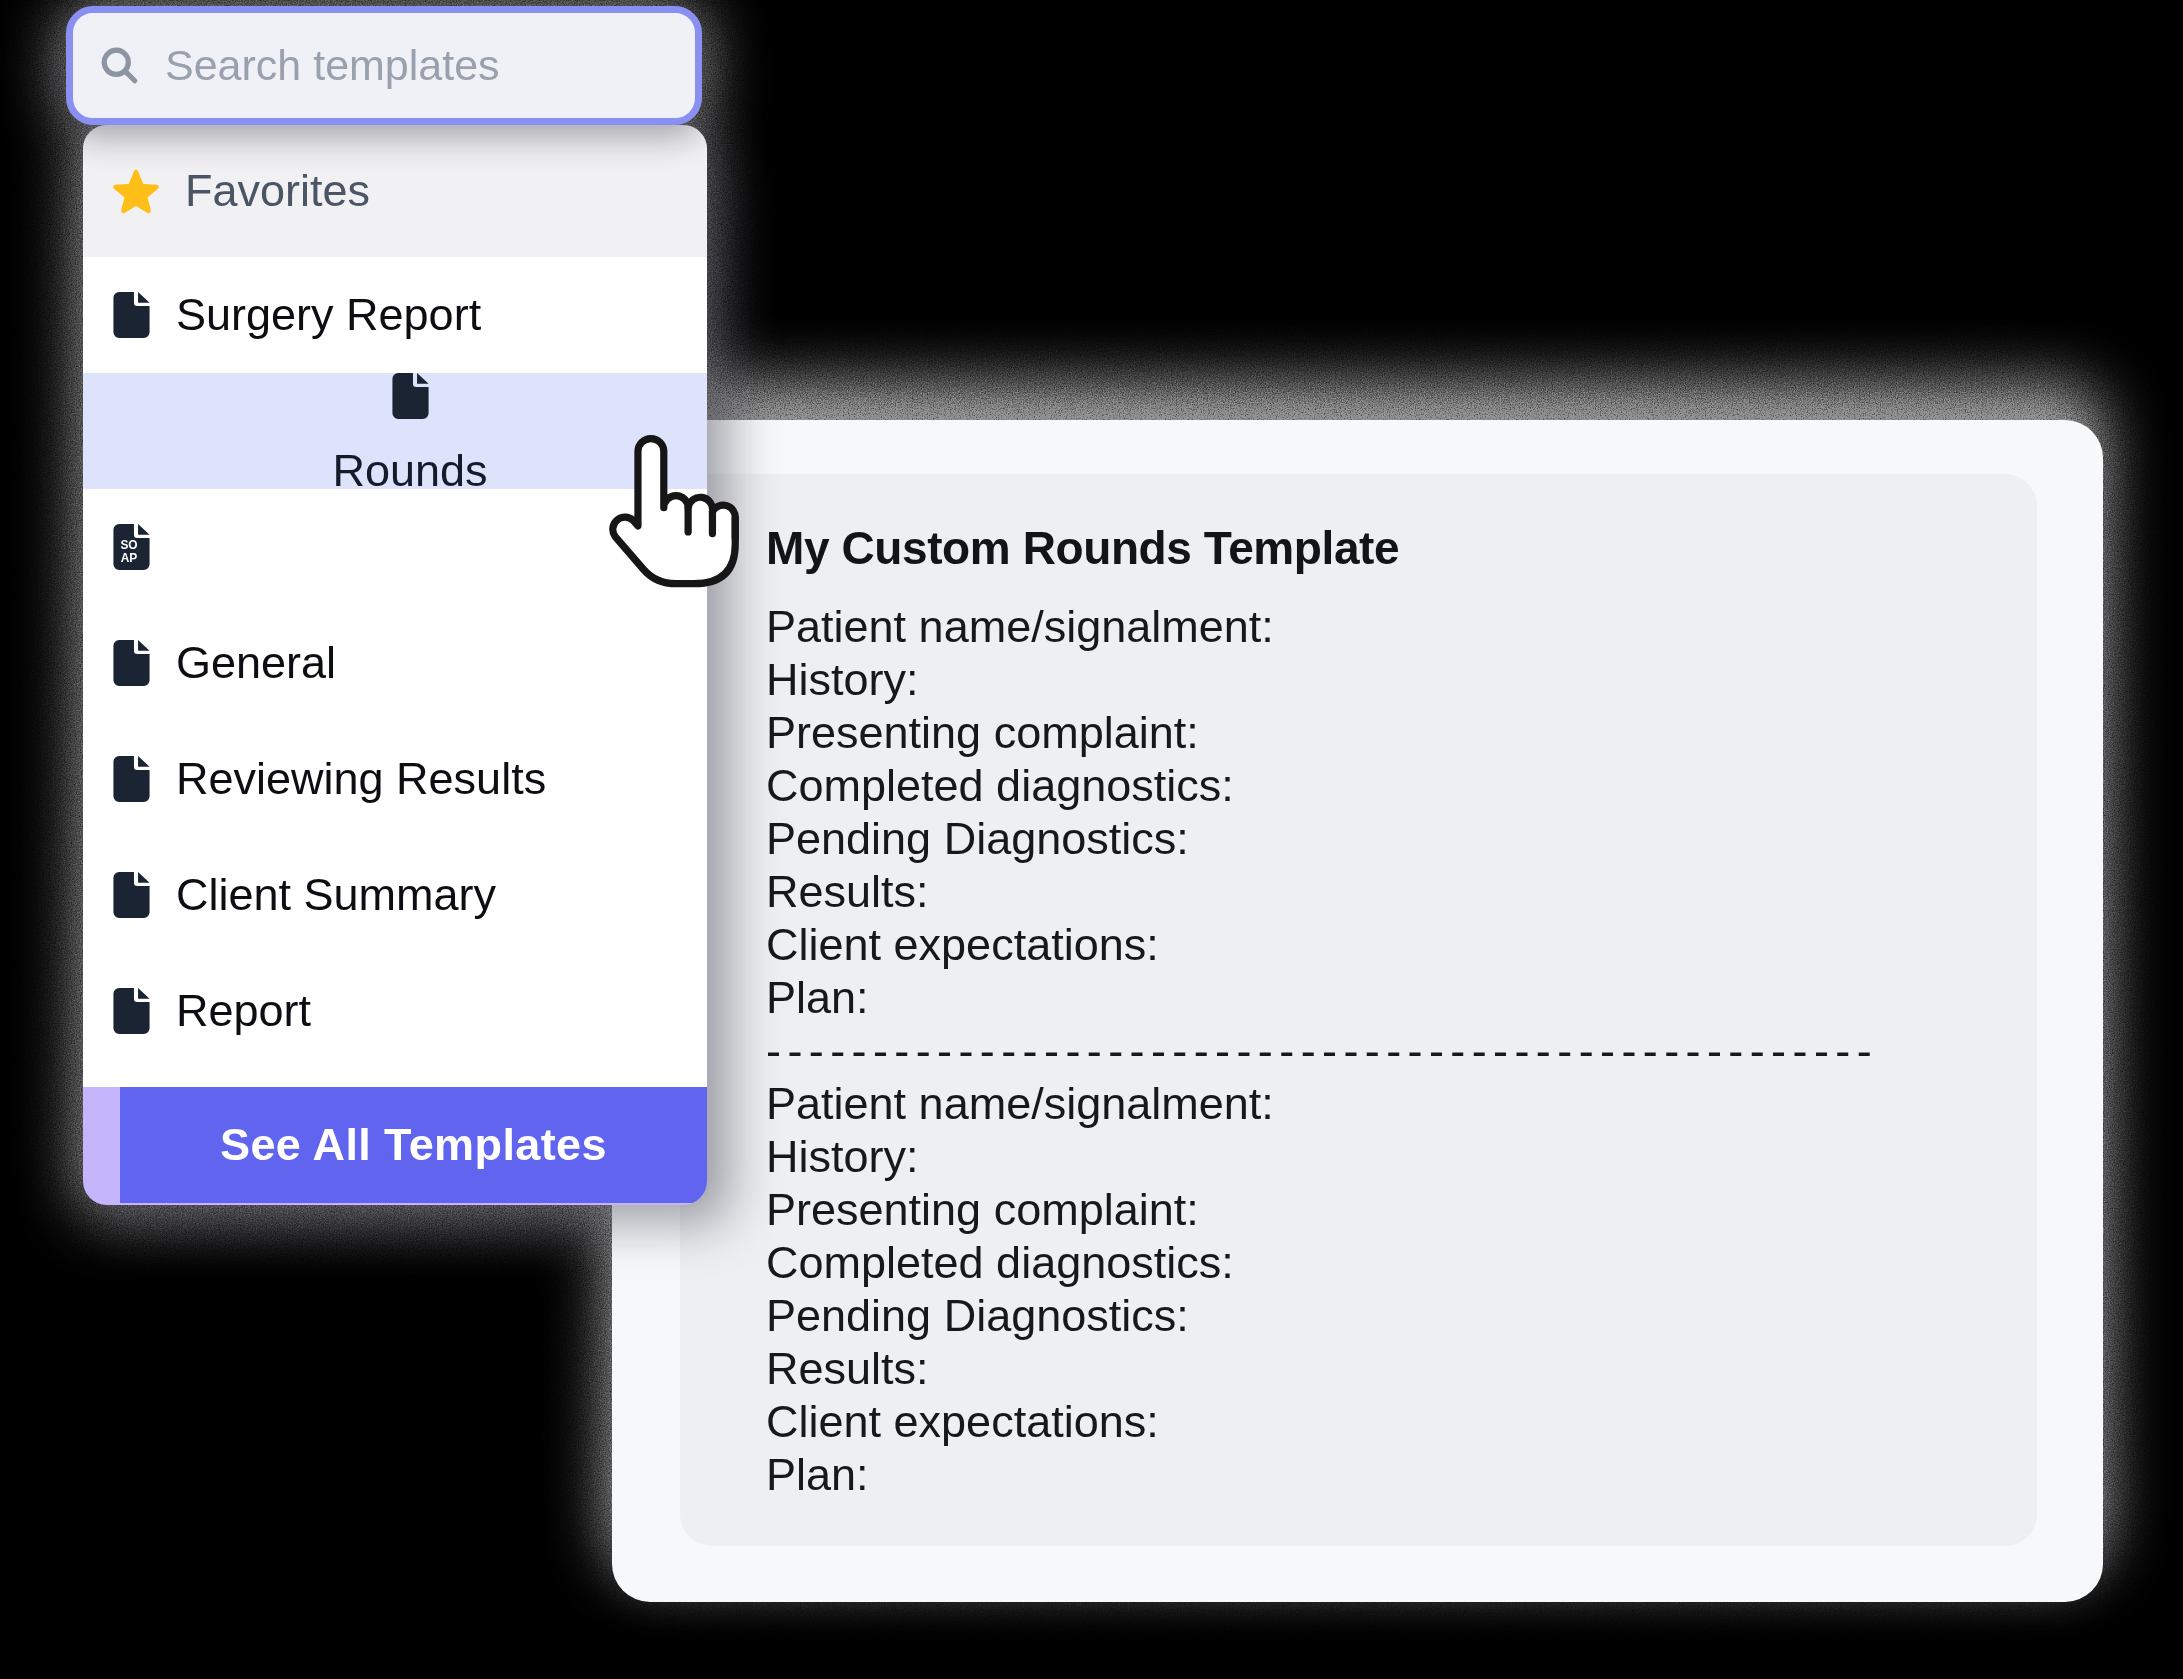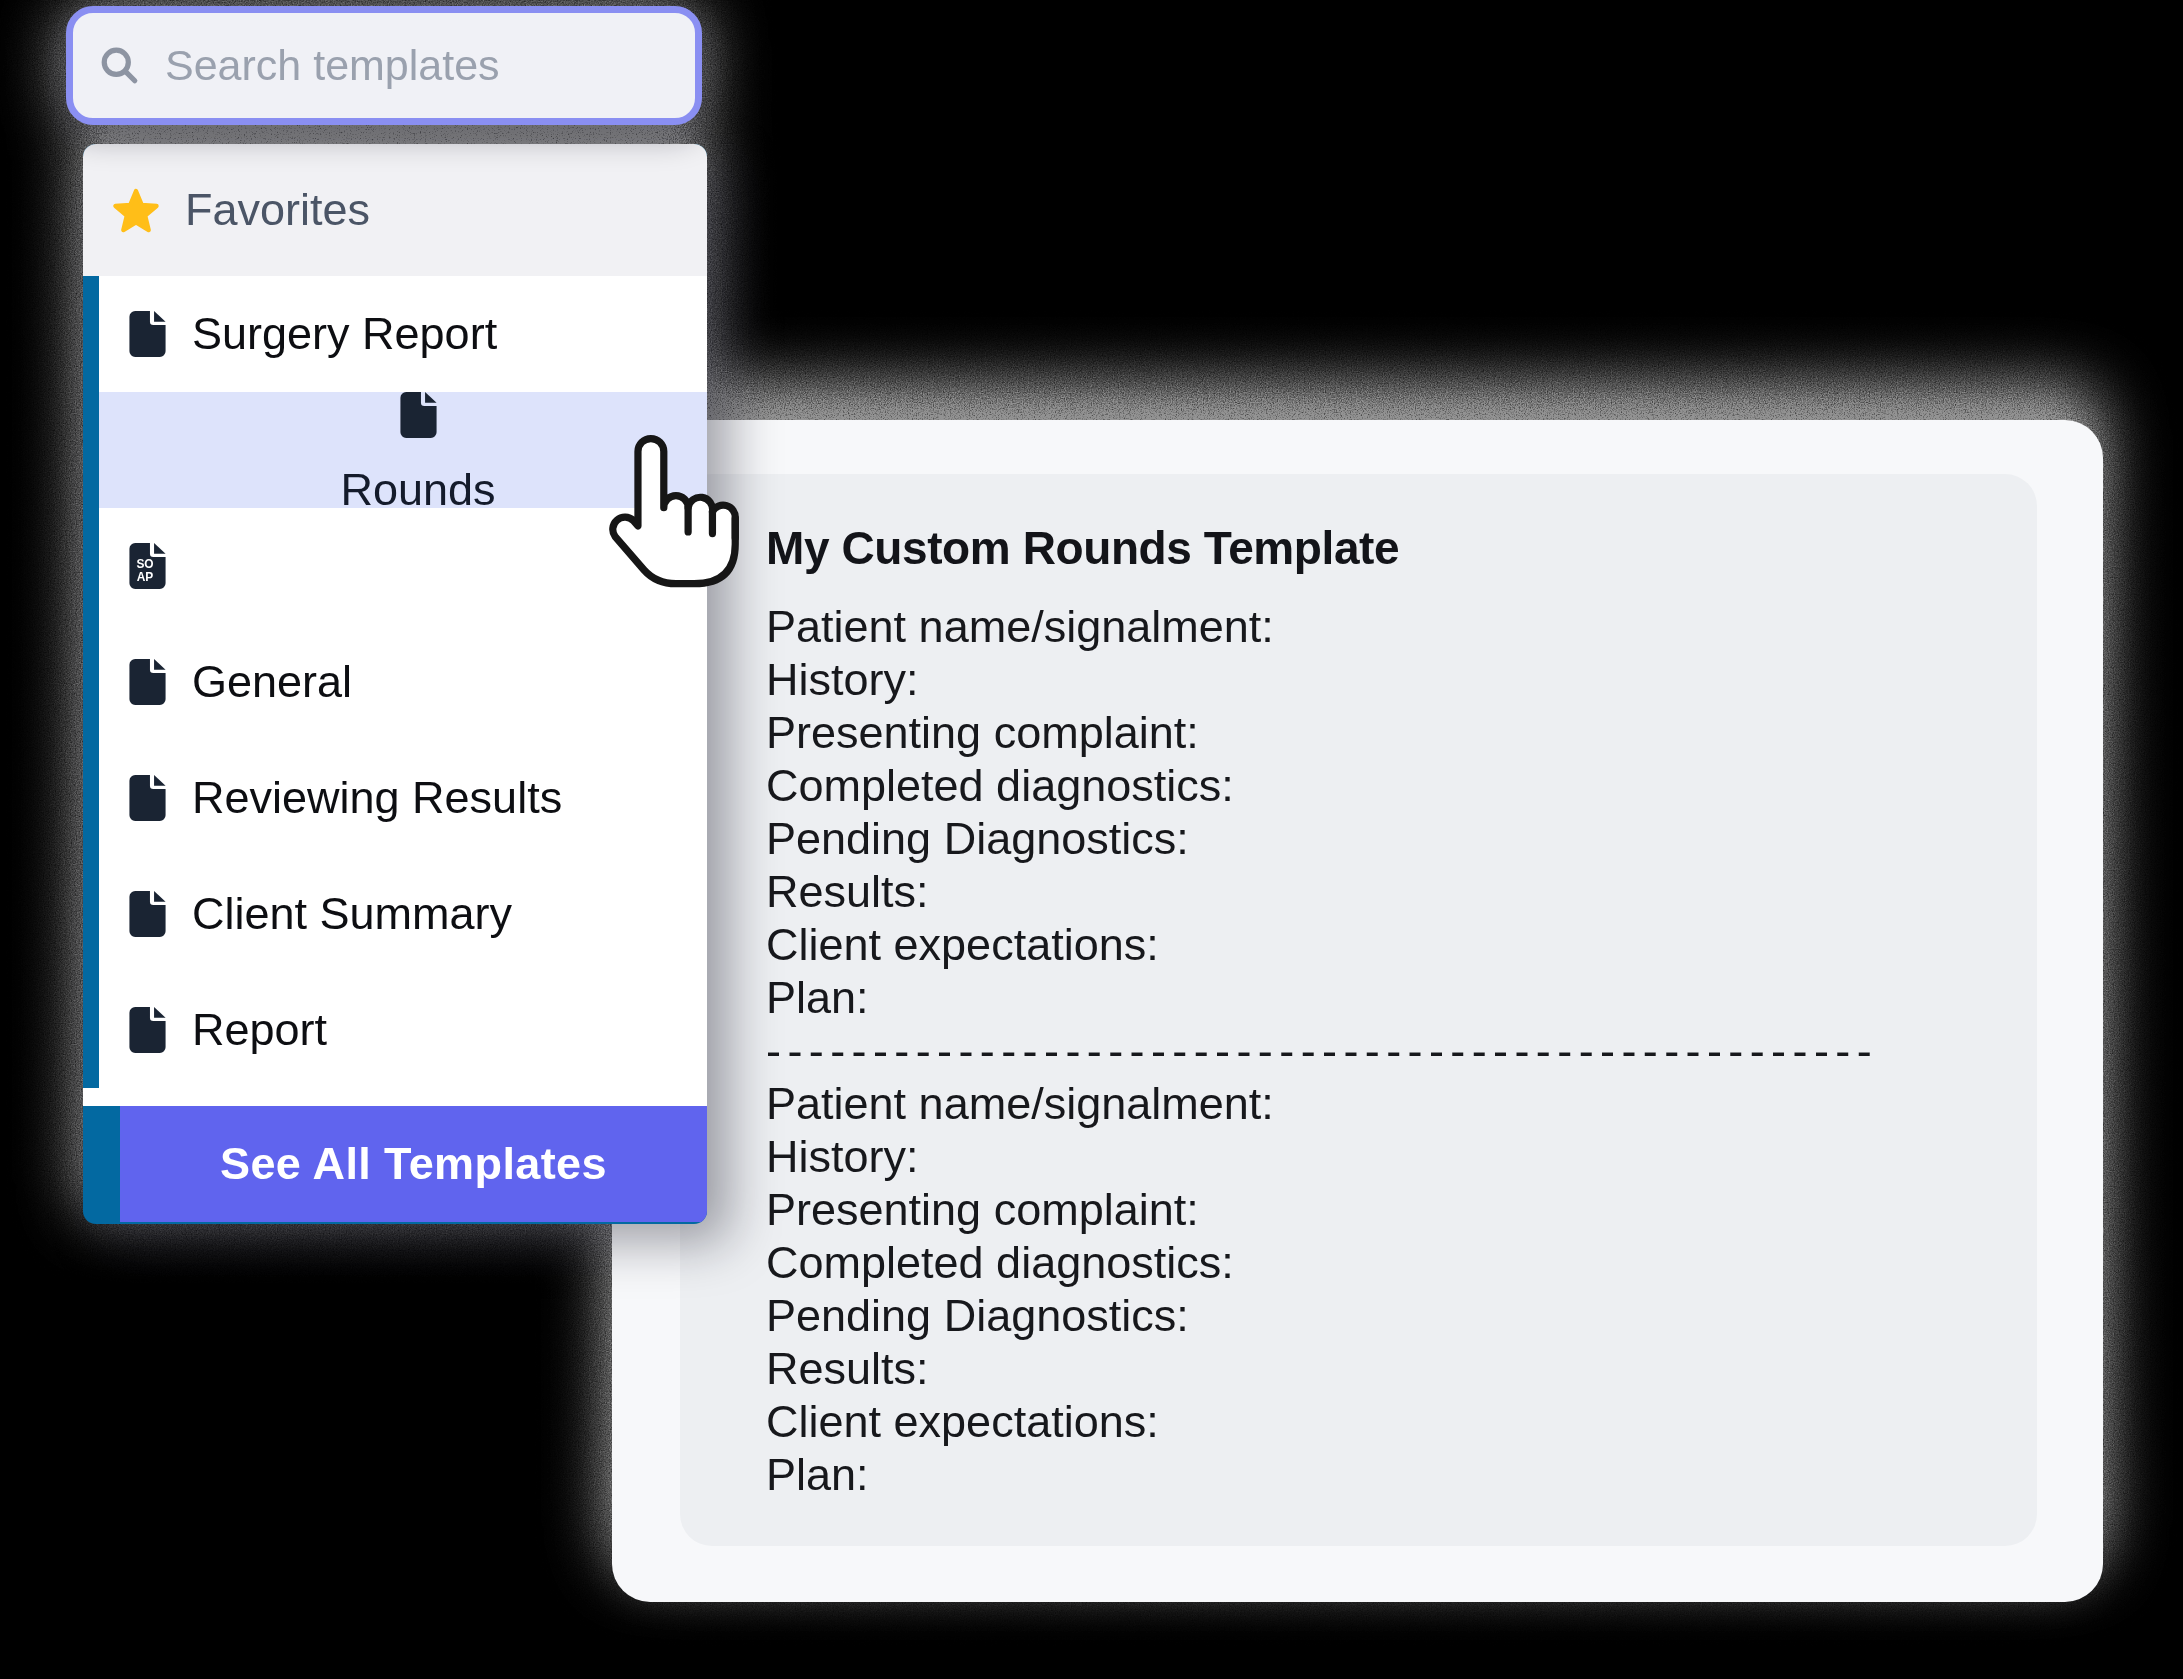--- a/index.html
+++ b/index.html
@@ -36,33 +36,33 @@
     margin:0;font-size:45px;line-height:53px;color:#17181c;
     white-space:nowrap;
   }
   .tpl-divider{
     margin:0;font-size:45px;line-height:53px;color:#17181c;
     letter-spacing:6.4px;white-space:nowrap;overflow:hidden;
   }
 
   
   .dropdown{
-    position:absolute;left:83px;top:144px;width:624px;height:1080px;
-    background:#0369a1;border-radius:13px;z-index:3;
+    position:absolute;left:83px;top:125px;width:624px;height:1080px;
+    background:#c4b5fd;border-radius:24px;z-index:3;
     overflow:hidden;
     box-shadow:21px 17.6px 51px rgba(12,12,28,0.38), 0 0 40px rgba(255,255,255,0.05);
   }
   .fav-header{
     height:132px;background:#f1f1f4;
     display:flex;align-items:center;gap:26px;padding-left:30px;
   }
   .fav-label{font-size:45px;color:#4b5566;}
   .menu-row{
     height:116px;display:flex;align-items:center;gap:26px;padding-left:30px;
-    background:#ffffff;cursor:pointer;margin-left:16px;
+    background:#ffffff;cursor:pointer;
   }
   .menu-row.active{background:#dde3fb;flex-direction:column;}
   .menu-row .label{font-size:45px;color:#0d0e12;}
   .menu-row.active .label{color:#141b2b;}
   .menu-spacer{height:18.4px;background:#ffffff;}
   .see-all{
     height:116px;background:#6064ee;
     display:flex;align-items:center;justify-content:center;
     cursor:pointer;
     margin-left:37px;

